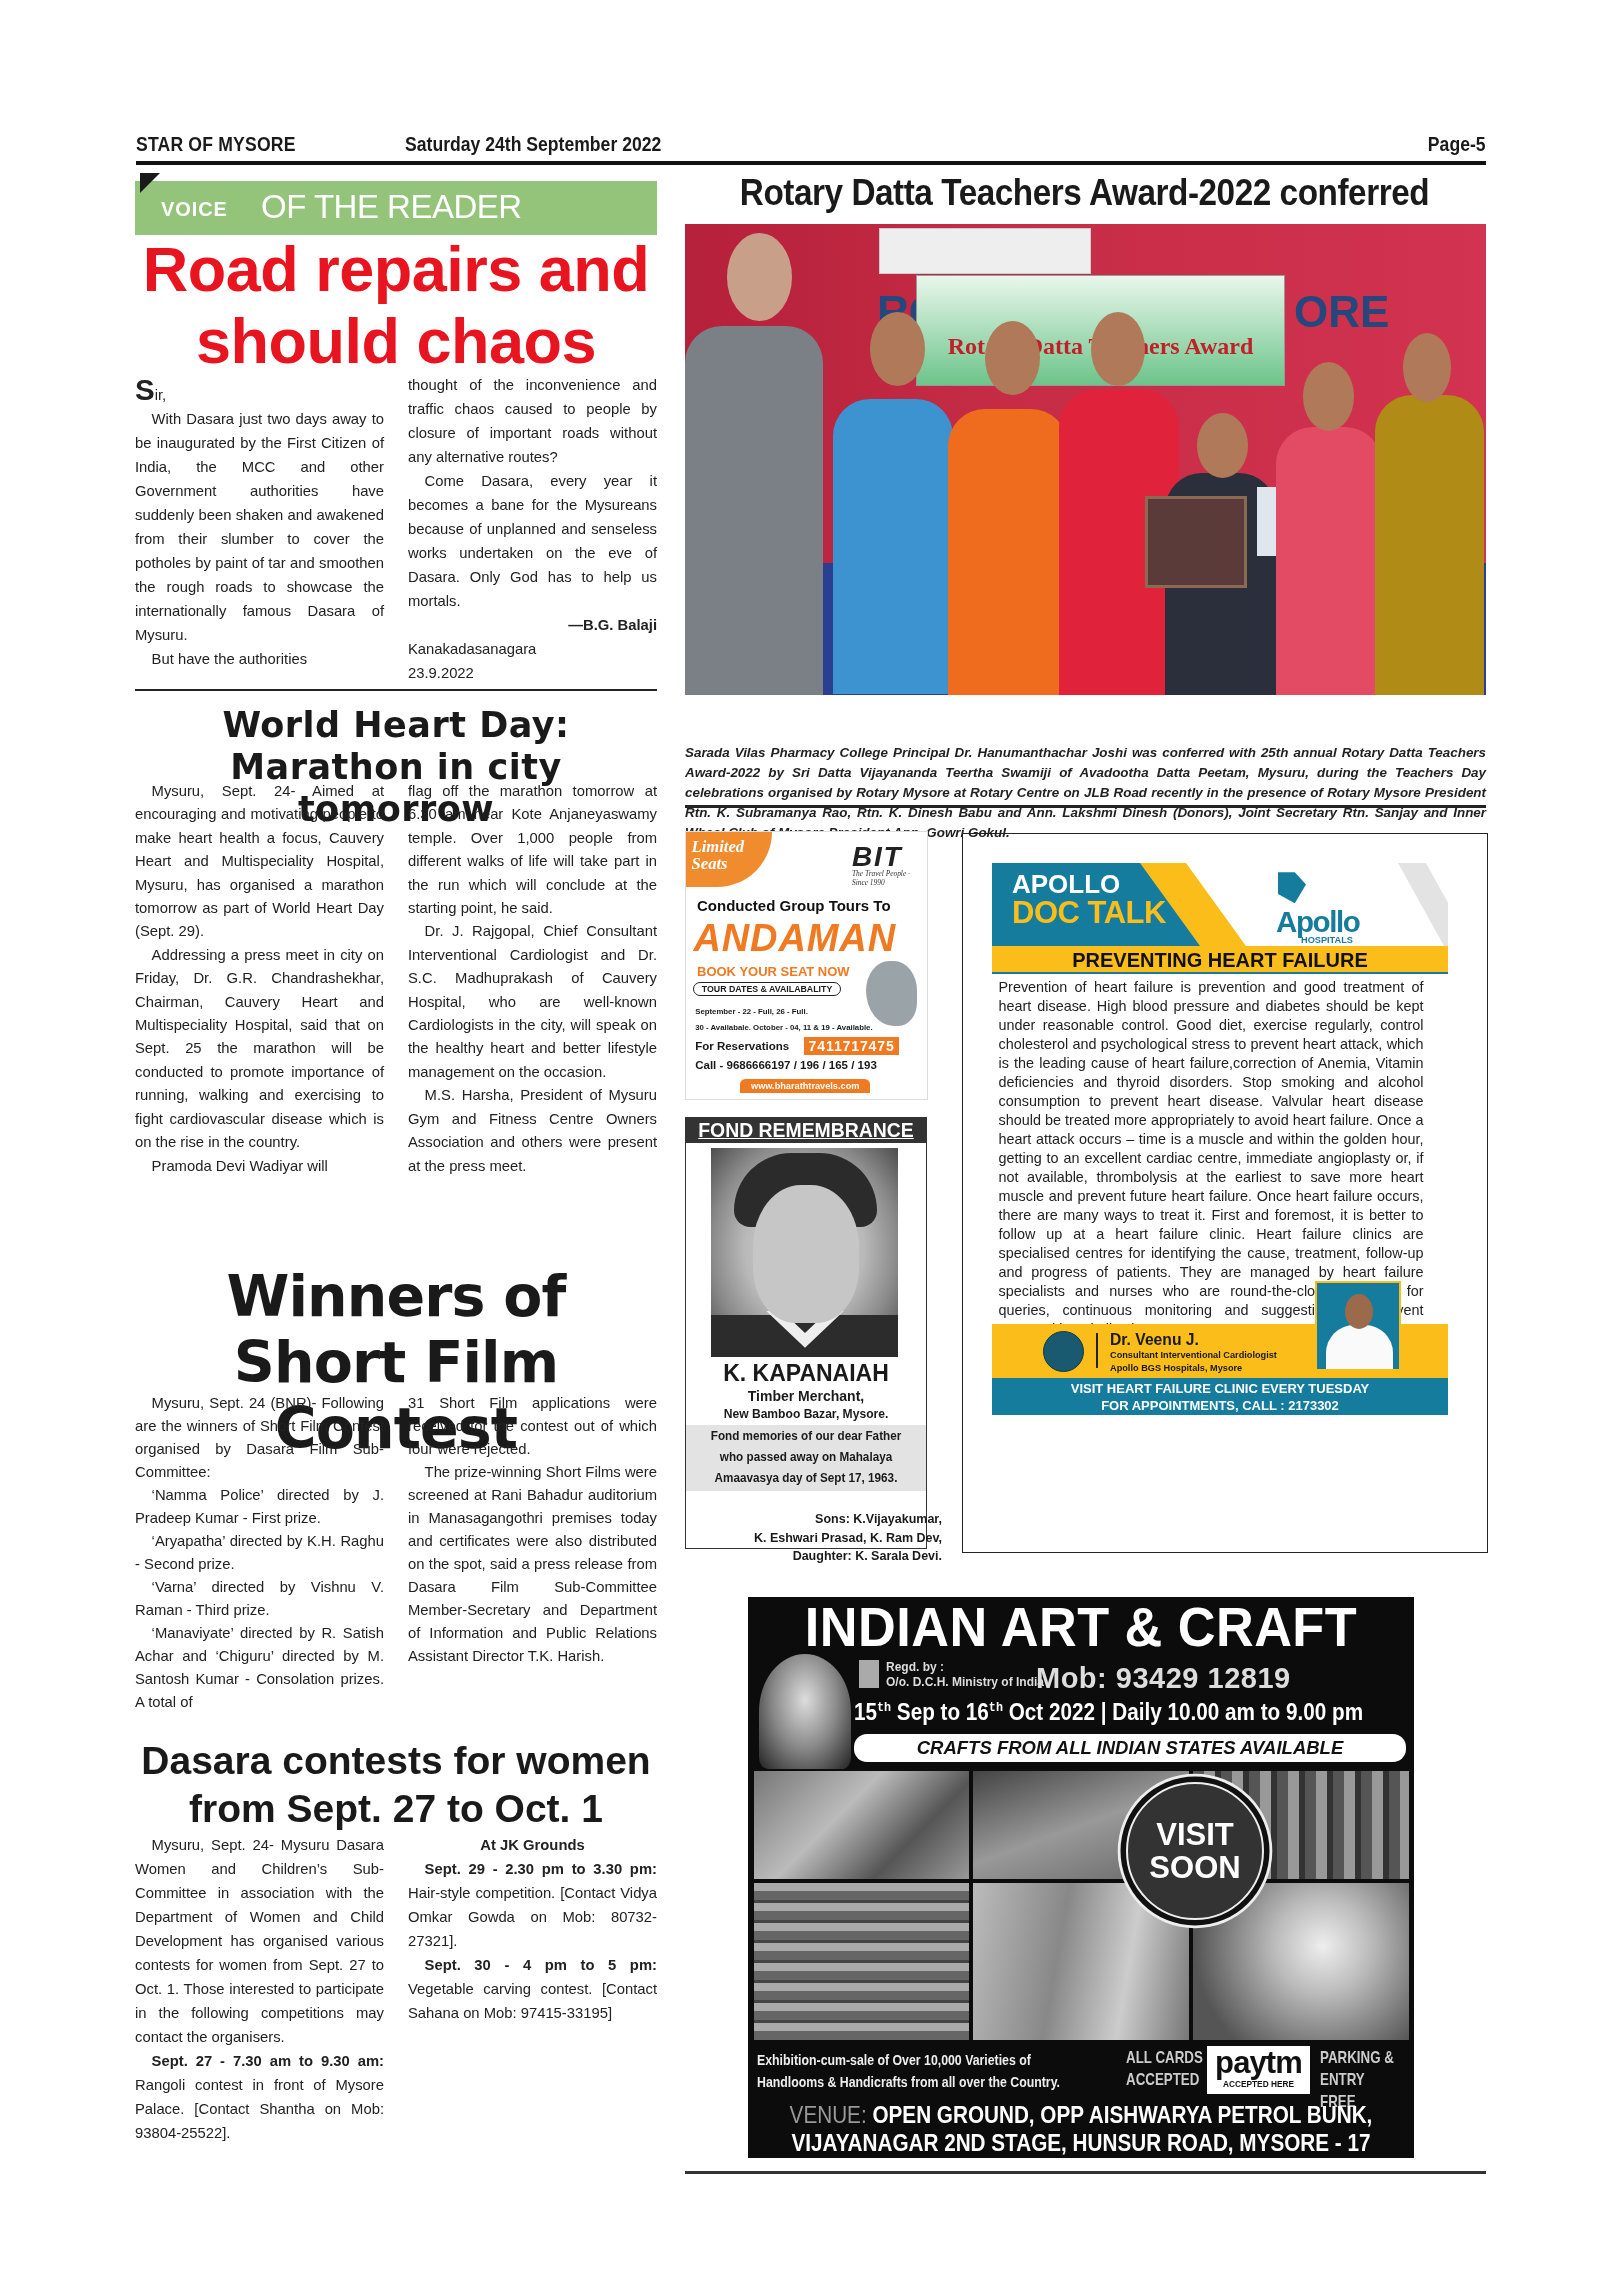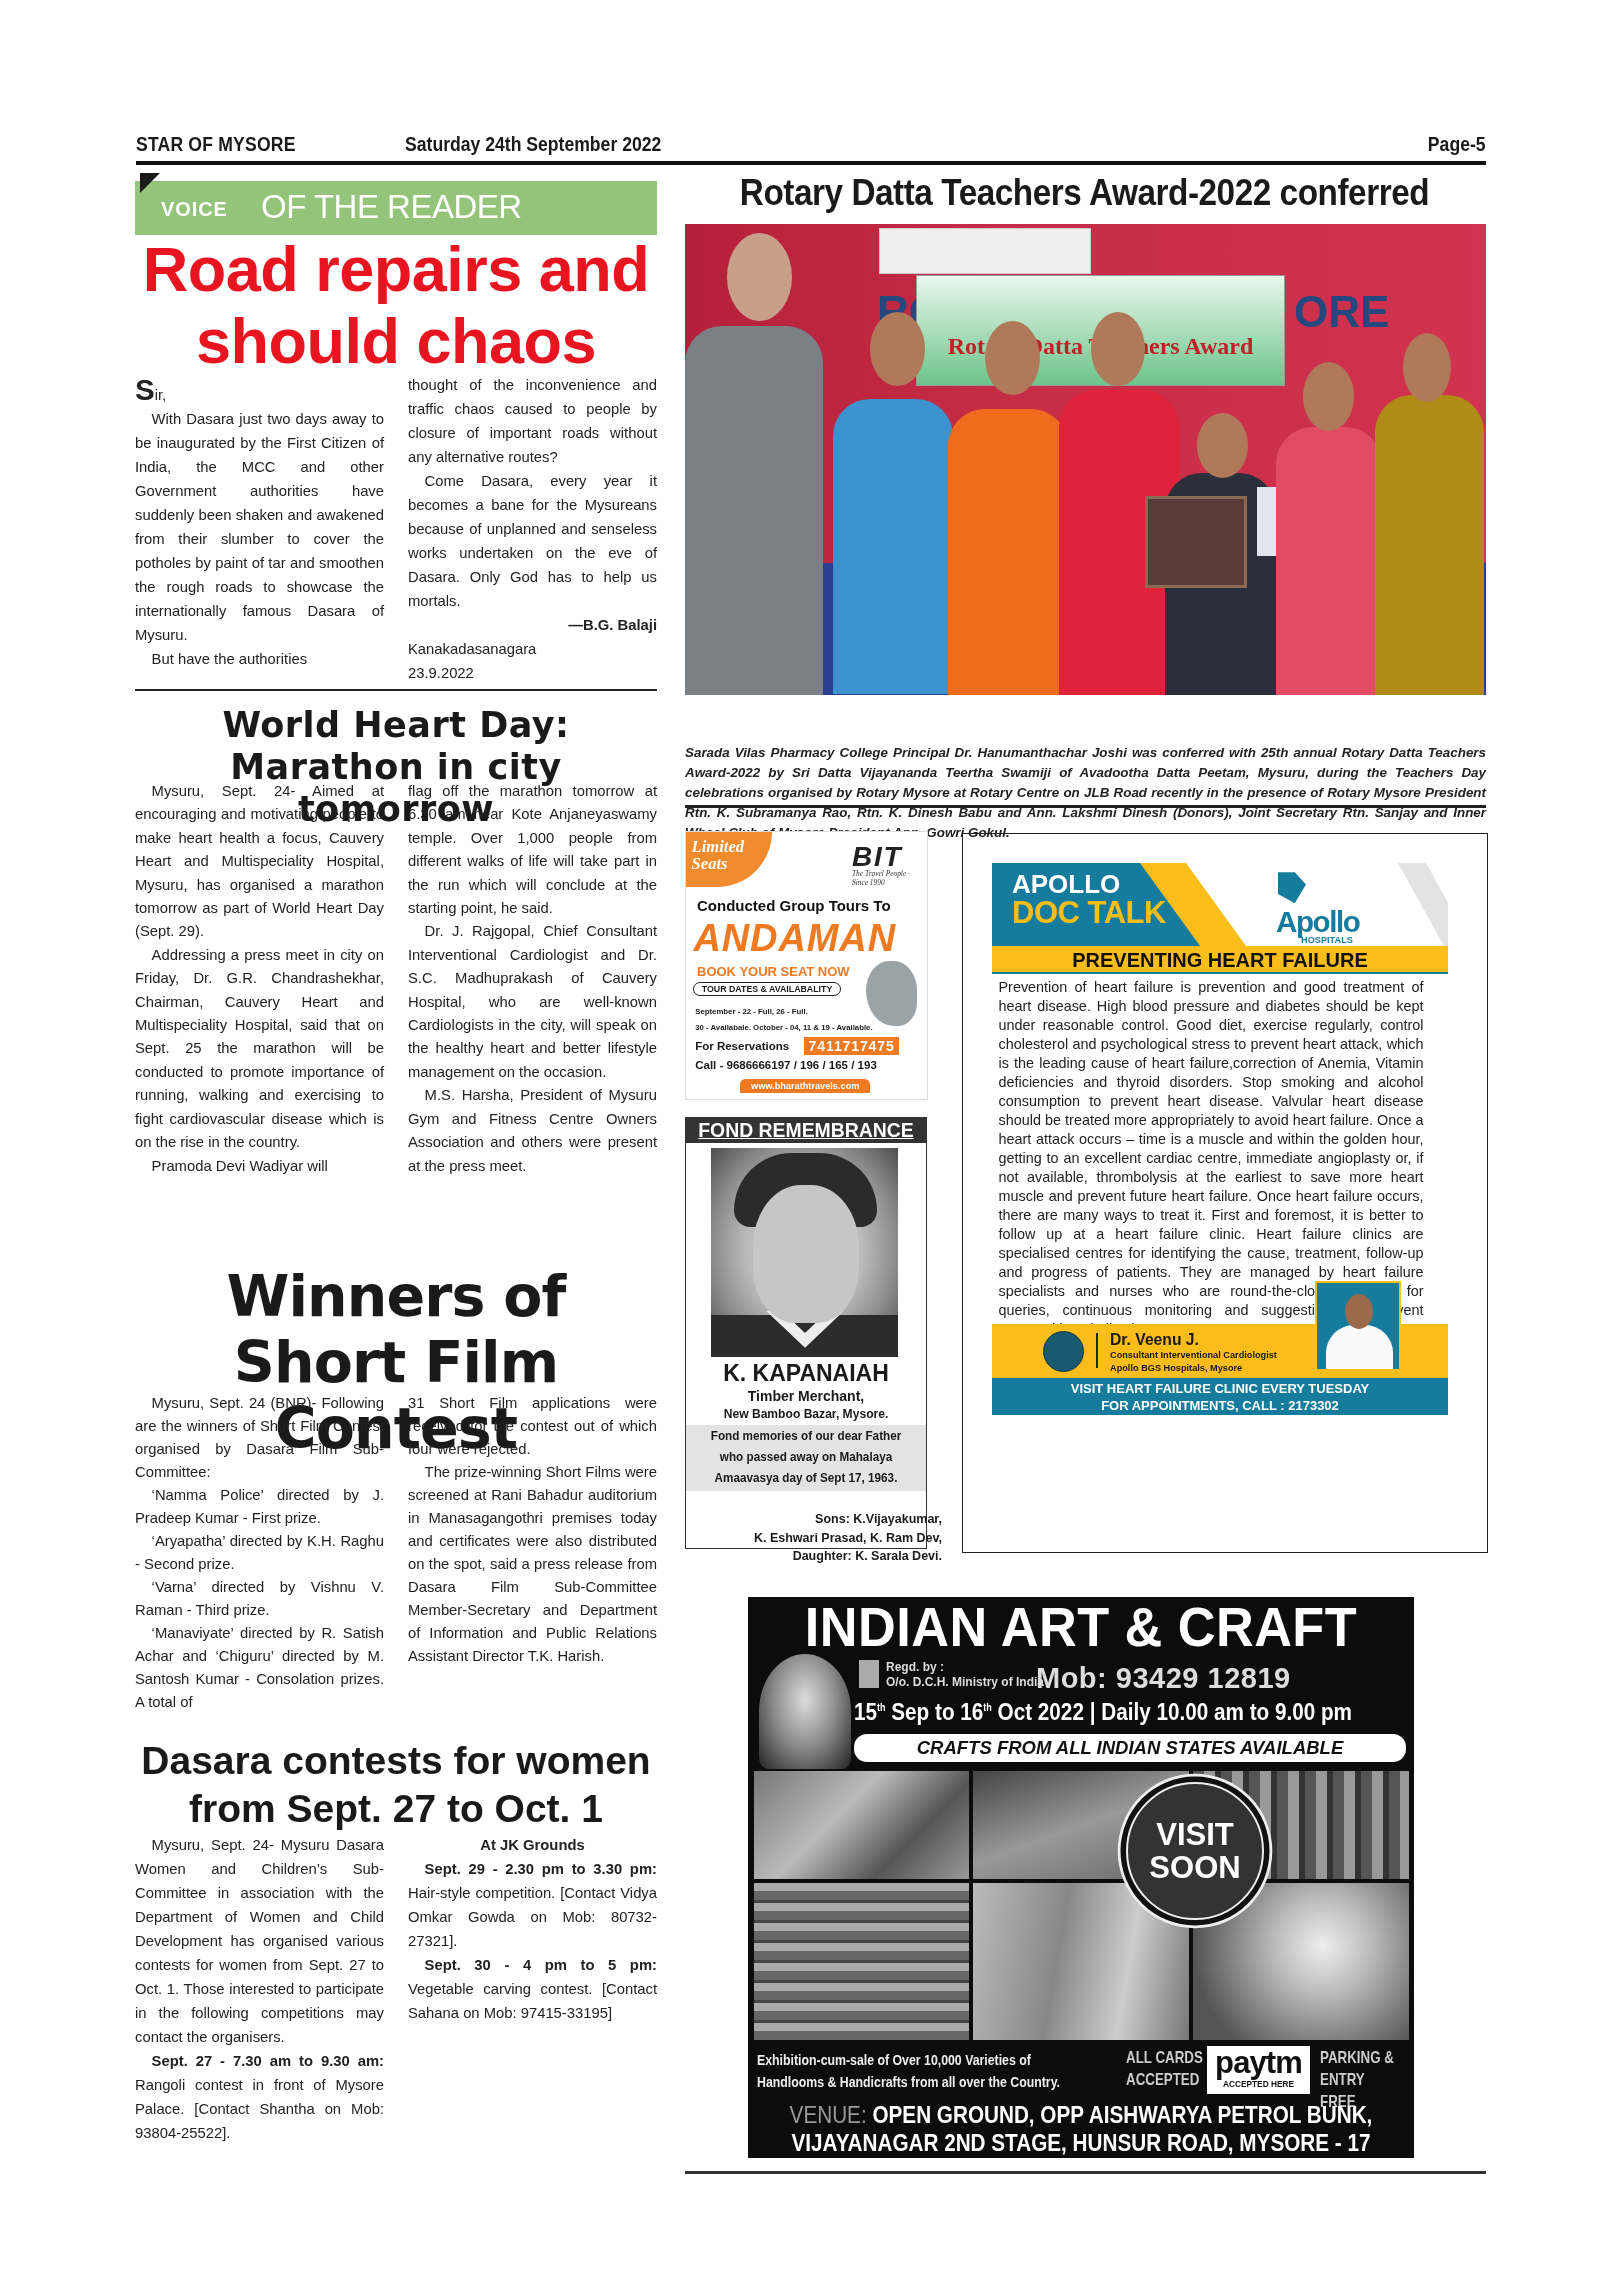--- a/index.html
+++ b/index.html
@@ -119,21 +119,21 @@
   .ap-cta { position: absolute; left: 0; top: 515px; width: 456px; height: 37px; background: #157c9e; color: #fff; text-align: center; font: bold 13px/17.5px "Liberation Sans", sans-serif; padding-top: 1.8px; }
 
   
   .ad-art { left: 748px; top: 1597px; width: 666px; height: 561px; background: #0c0c0c; overflow: hidden; }
   .ad-art .title { position: absolute; left: 0; top: -1.8px; width: 100%; text-align: center; color: #fff; font: bold 55px "Liberation Sans", sans-serif; letter-spacing: 0.5px; transform: scaleX(0.95); }
   .ad-art .lady { position: absolute; left: 11px; top: 57px; width: 92px; height: 115px; background: radial-gradient(ellipse at 50% 40%, #ddd 0%, #888 50%, #222 100%); border-radius: 50% 50% 10% 10%; }
   .ad-art .emblem { position: absolute; left: 111px; top: 63px; width: 20px; height: 28px; background: #aaa; }
   .ad-art .regd { position: absolute; left: 138px; top: 63px; color: #ddd; font: bold 12px/14.8px "Liberation Sans", sans-serif; }
   .ad-art .mob { position: absolute; left: 288px; top: 65px; color: #ddd; font: bold 29px "Liberation Sans", sans-serif; letter-spacing: 0.5px; }
   .ad-art .dates { position: absolute; left: 106px; top: 102px; color: #fff; font: bold 23px "Liberation Sans", sans-serif; transform: scaleX(0.9); transform-origin: left; white-space: nowrap; }
-  .ad-art .dates sup { font-size: 10px; }
+  .ad-art .dates sup { font-size: 13px; font-family: Liberation Mono, monospace; }
   .ad-art .crafts { position: absolute; left: 106px; top: 137px; width: 552px; height: 28px; background: #fff; border-radius: 13px; text-align: center; color: #111; font: italic bold 18.5px/28px "Liberation Sans", sans-serif; }
   .ad-art .grid { position: absolute; left: 5.5px; top: 174px; width: 655px; height: 269px; display: grid; grid-template-columns: 1fr 1fr 1fr; grid-template-rows: 1fr 1.45fr; gap: 3.7px; }
   .ad-art .grid div { background: linear-gradient(135deg, #777, #bbb 40%, #555 70%, #999); }
   .ad-art .grid div:nth-child(2) { background: linear-gradient(160deg, #444, #999 50%, #666); }
   .ad-art .grid div:nth-child(3) { background: repeating-linear-gradient(90deg, #555 0 11px, #999 11px 22px, #333 22px 28px); }
   .ad-art .grid div:nth-child(4) { background: repeating-linear-gradient(0deg, #666 0 9.2px, #aaa 9.2px 16.6px, #444 16.6px 20px); }
   .ad-art .grid div:nth-child(5) { background: linear-gradient(100deg, #bbb, #888 40%, #ccc 70%, #777); }
   .ad-art .grid div:nth-child(6) { background: radial-gradient(circle at 60% 40%, #eee 0%, #bbb 30%, #555 80%); }
   .ad-art .visit { position: absolute; left: 378px; top: 185px; width: 138px; height: 138px; background: #333; border: 2.8px solid #eee; border-radius: 50%; box-shadow: 0 0 0 5.5px #111, 0 0 0 8.3px #eee; display: flex; align-items: center; justify-content: center; text-align: center; color: #fff; font: bold 31px/33px "Liberation Sans", sans-serif; }
   .ad-art .exh { position: absolute; left: 9.2px; top: 452px; color: #eee; font: bold 14px/22px "Liberation Sans", sans-serif; transform: scaleX(0.88); transform-origin: left; white-space: nowrap; }

